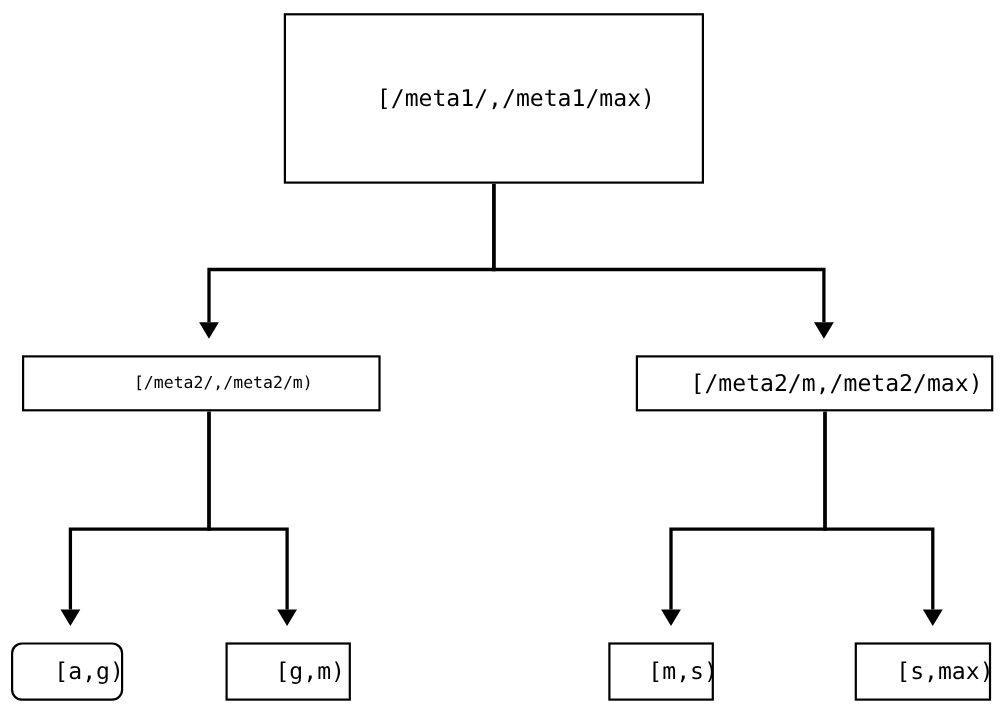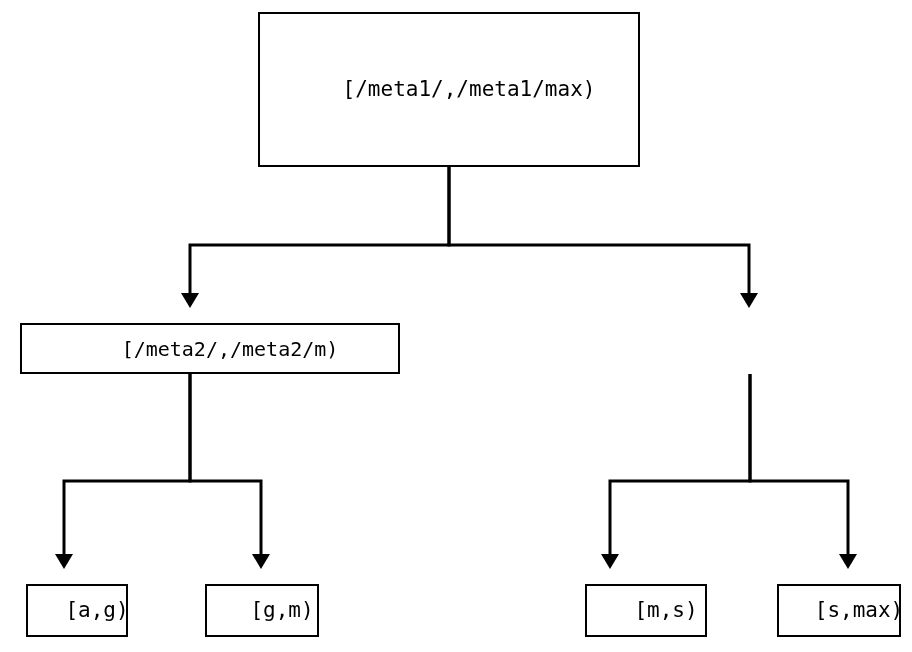--- a/index.html
+++ b/index.html
@@ -38,26 +38,26 @@
     white-space: pre;
     line-height: 1;
     padding-left: 40px;
   }
   .node-label {
     font-family: "DejaVu Sans Mono", "Liberation Mono", monospace;
     white-space: pre;
     color: #000000;
   }
   .node-root       { left: 258px; top: 12px;  width: 382px; height: 155px; font-size: 21px; }
-  .node-mid-left   { left: 20px;  top: 323px; width: 380px; height: 51px;  font-size: 20px; }
+  .node-mid-left   { left: 20px;  top: 323px; width: 326px; height: 51px;  font-size: 15px; }
   .node-mid-right  { left: 578px; top: 323px; width: 325px; height: 51px;  font-size: 21px; }
   .node-leaf       { height: 53px; font-size: 21px; }
-  .node-leaf-ag    { left: 26px;   top: 584px; width: 102px; }
+  .node-leaf-ag    { left: 10px;   top: 584px; width: 102px; border-radius: 10px; }
   .node-leaf-gm    { left: 205px; top: 584px; width: 114px;  }
-  .node-leaf-ms    { left: 553px; top: 584px; width: 122px; margin-left: 32px; }
+  .node-leaf-ms    { left: 553px; top: 584px; width: 96px; }
   .node-leaf-smax  { left: 777px; top: 584px; width: 124px; text-align: right; }
 </style>
 </head>
 <body>
 
 <div id="diagram-canvas">
 
   <svg id="tree-svg" viewBox="0 0 912 652">
     <defs></defs>
 
@@ -93,20 +93,23 @@
   </svg>
 
   <div class="node-box node-root">
     <span class="node-label">[/meta1/,/meta1/max)</span>
   </div>
 
   <div class="node-box node-mid-left">
     <span class="node-label">[/meta2/,/meta2/m)</span>
   </div>
 
+  <div class="node-box node-mid-right">
+    <span class="node-label">[/meta2/m,/meta2/max)</span>
+  </div>
 
   <div class="node-box node-leaf node-leaf-ag">
     <span class="node-label">[a,g)</span>
   </div>
 
   <div class="node-box node-leaf node-leaf-gm">
     <span class="node-label">[g,m)</span>
   </div>
 
   <div class="node-box node-leaf node-leaf-ms">

